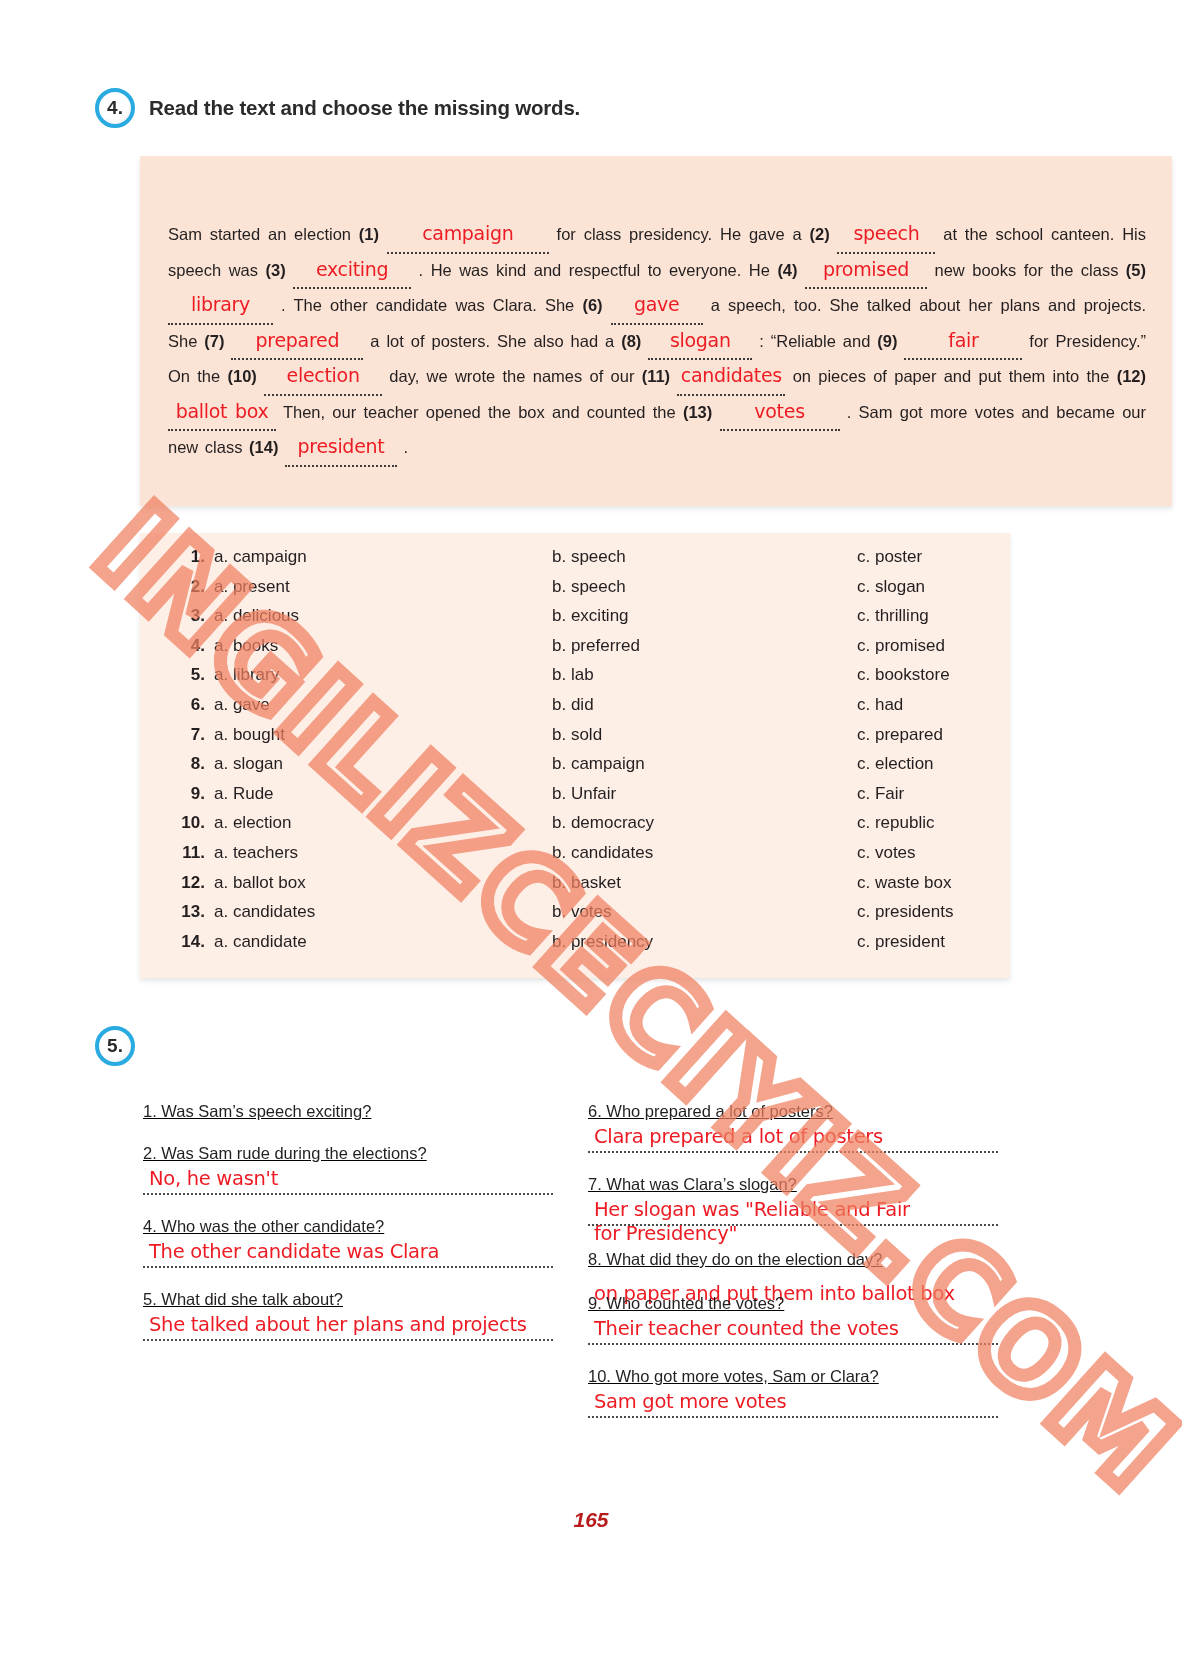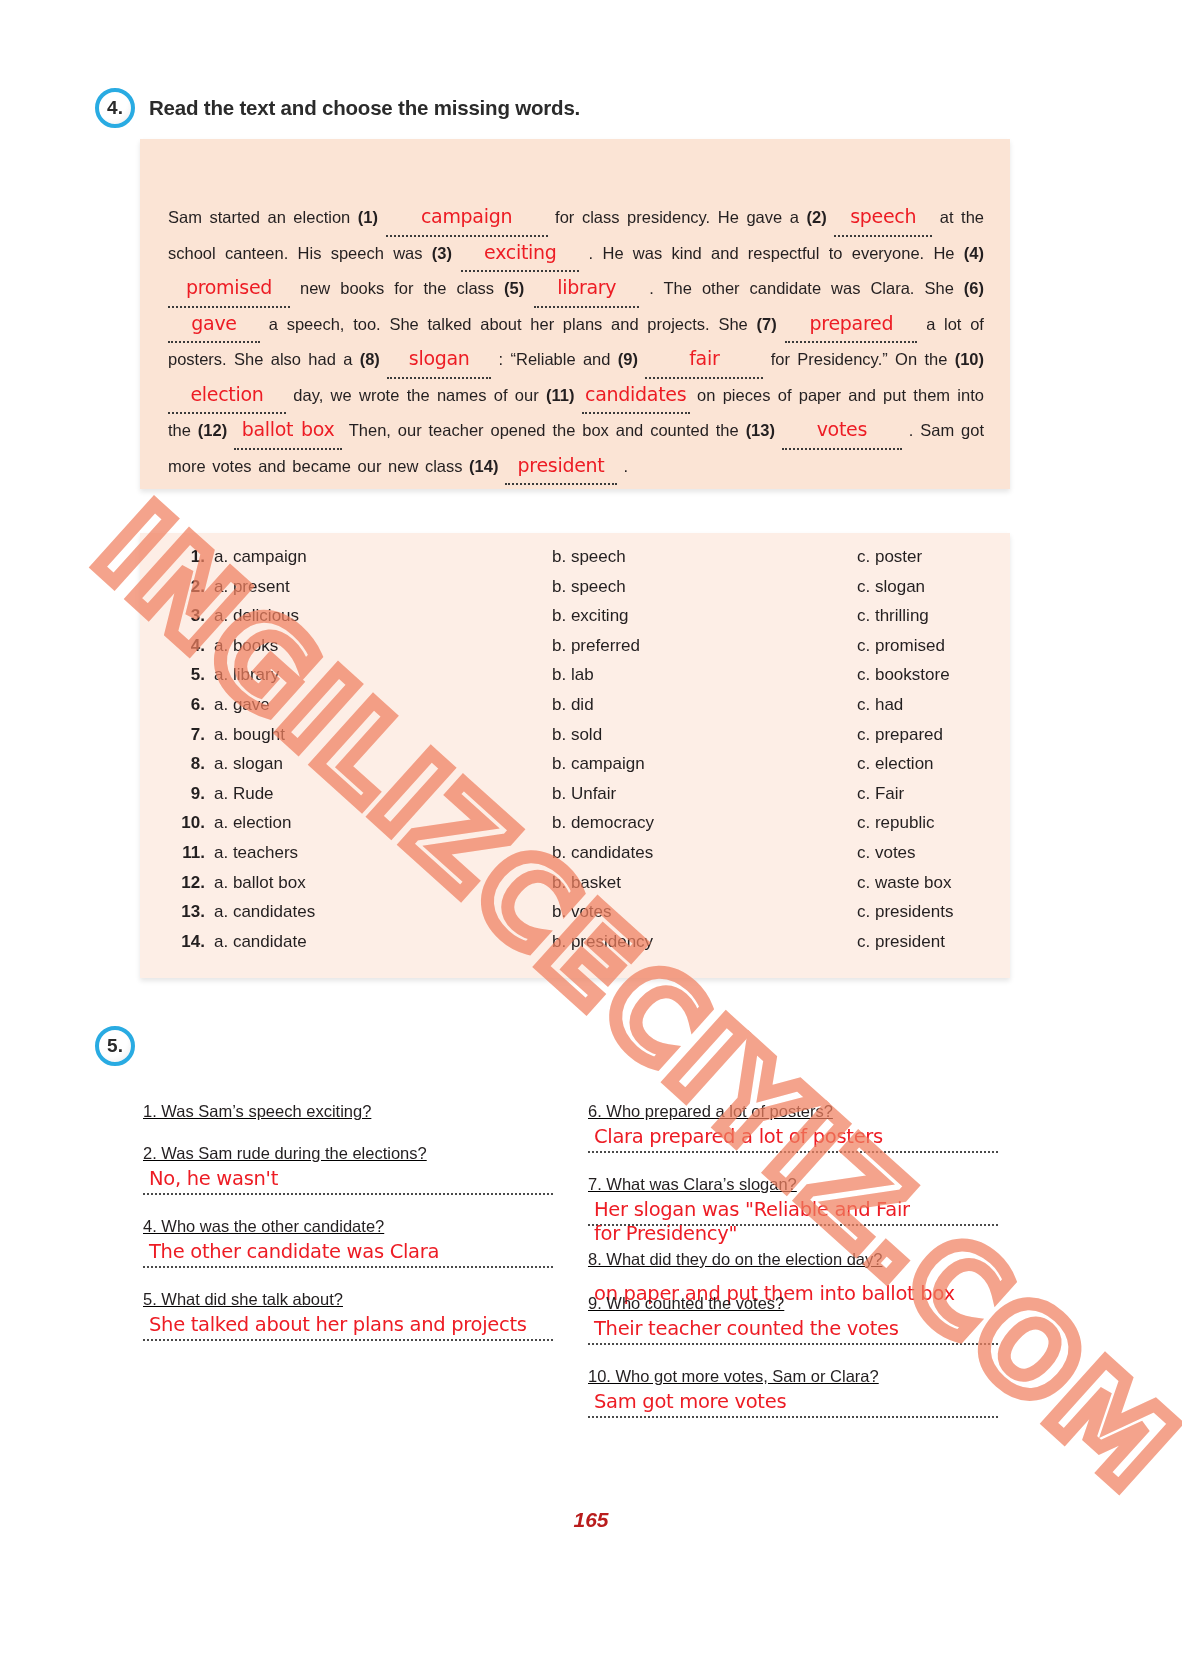--- a/index.html
+++ b/index.html
@@ -38,21 +38,21 @@
 
   
   .panel {
     position: absolute;
     background: #fbe4d5;
     box-shadow: 0 3px 5px rgba(0,0,0,0.10);
   }
   .panel.light { background: #fdeee6; }
 
   
-  #reading-panel { left:140px; top:139px; width:870px; height:350px; }
+  #reading-panel { left:140px; top:156px; width:1032px; height:350px; }
   .reading-text {
     position:absolute; left:28px; top:28px; right:26px;
     font-size: 16.5px;
     color: #231f20;
     text-align: justify;
     line-height: 33.5px;
     word-spacing: 2px;
   }
   .qnum { font-weight: bold; }
   .blank {

